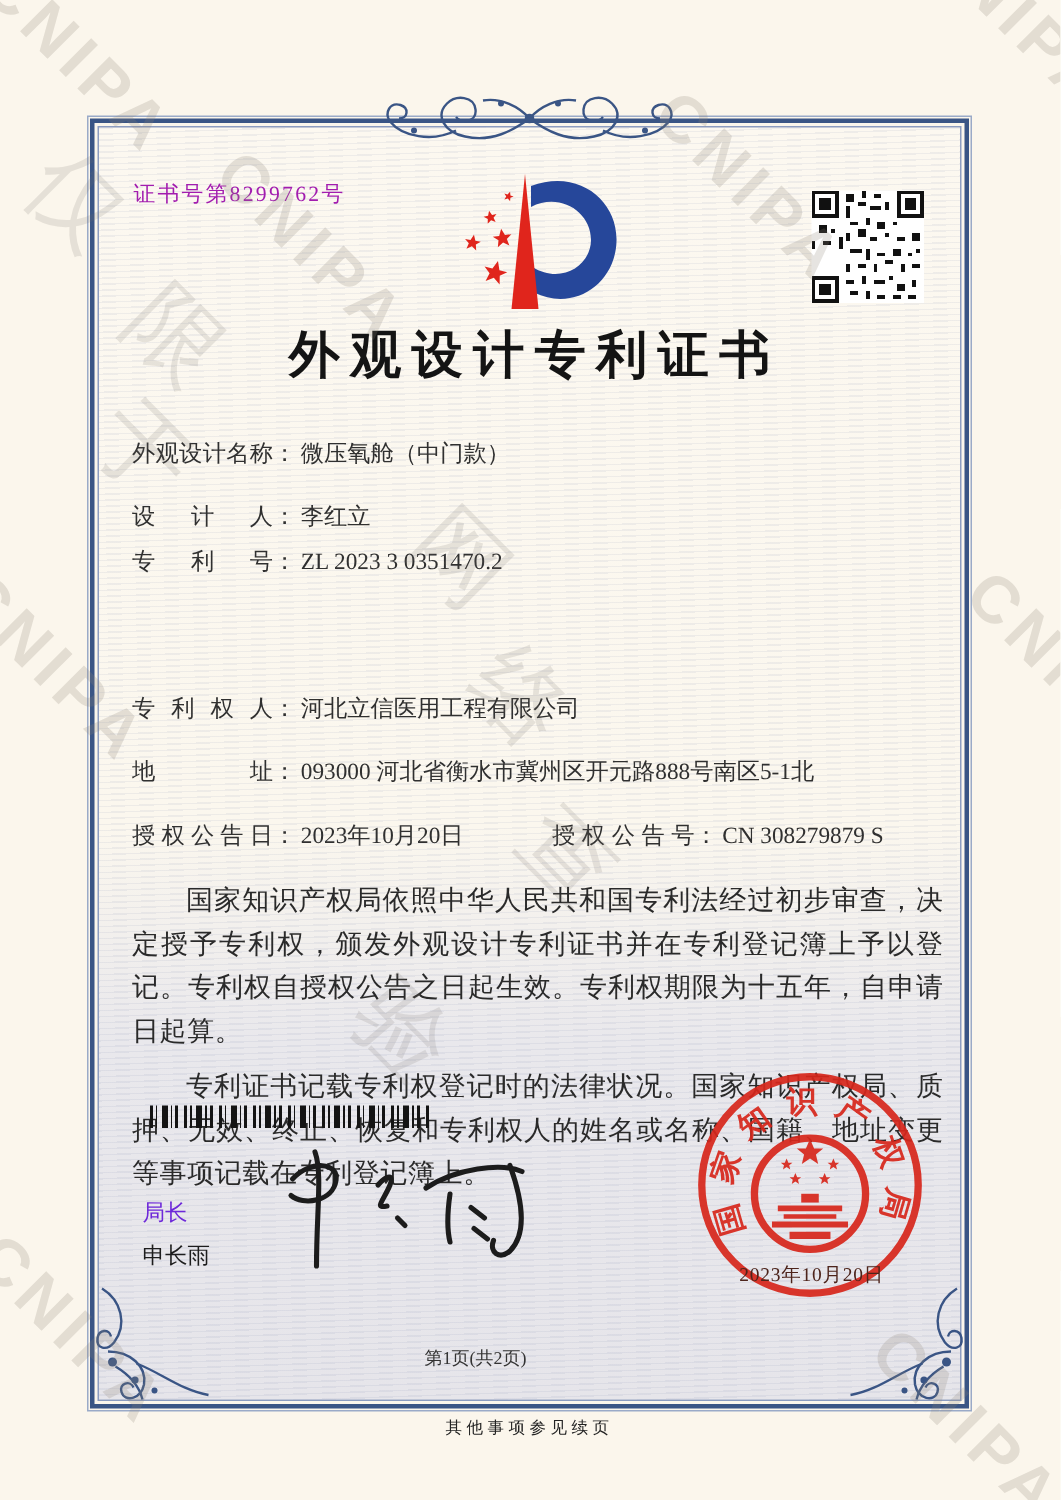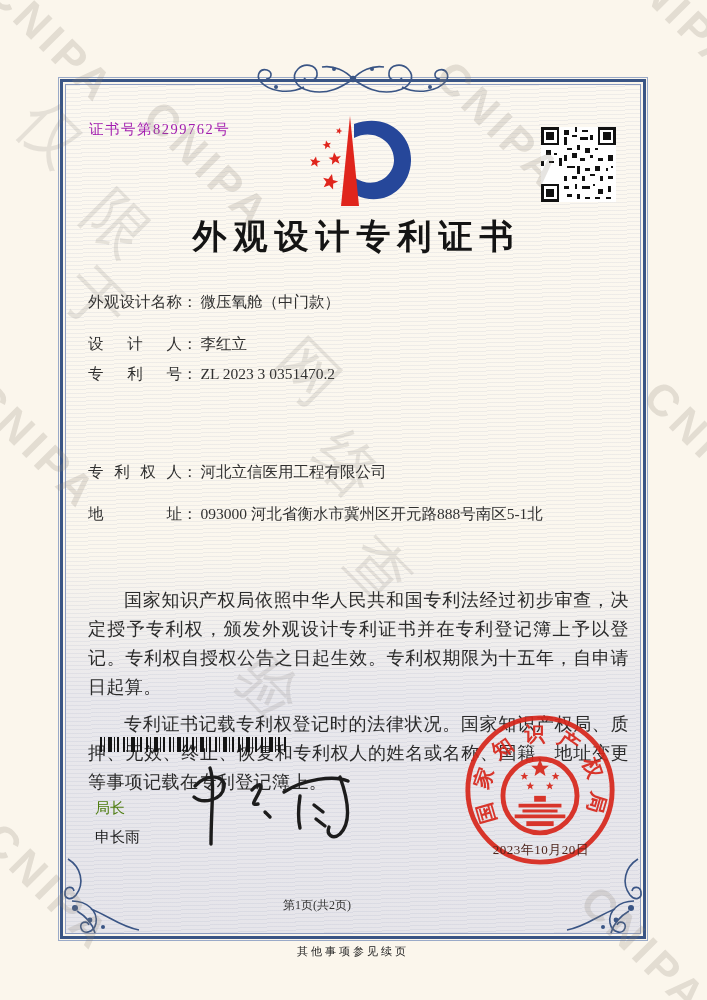--- a/index.html
+++ b/index.html
@@ -36,21 +36,21 @@
 
   #paras{left:88px;top:586px;width:541px;}
   #paras p{margin:0 0 7px 0;font-size:18px;line-height:1.62;text-indent:2em;
            letter-spacing:0.4px;color:#2a2a2a;text-align:justify;}
 
   #barcode{left:100px;top:737px;width:186px;height:15px;
     background:repeating-linear-gradient(90deg,#141414 0 2px,transparent 2px 4px,#141414 4px 5px,
       transparent 5px 8px,#141414 8px 12px,transparent 12px 14px,#141414 14px 15px,
       transparent 15px 17px,#141414 17px 19px,transparent 19px 23px);}
 
-  #signer-title{left:95px;top:799px;font-size:15px;font-family:"Liberation Sans",sans-serif;color:#4d7c0f;}
+  #signer-title{left:95px;top:799px;font-size:15px;font-family:"Liberation Sans",sans-serif;color:#6d28d9;}
   #signer-name{left:95px;top:828px;font-size:15px;font-family:"Liberation Sans",sans-serif;color:#1d1d1d;}
   #signature{left:180px;top:760px;width:205px;height:95px;}
 
   #seal{left:462px;top:712px;width:156px;height:156px;z-index:3;opacity:0.92;}
   #seal-date{left:481px;top:841px;width:120px;text-align:center;font-size:13px;
              letter-spacing:0.5px;color:#4d241b;z-index:3;}
 
   #page-num{left:58px;top:897px;width:518px;text-align:center;font-size:12px;color:#333;}
   #footer-note{left:58px;top:944px;width:590px;text-align:center;font-size:11px;
                letter-spacing:3px;color:#222;}
@@ -155,20 +155,26 @@
     <span class="flb">外观设计名称</span><span>：</span><span class="fval">微压氧舱（中门款）</span>
   </div>
   <div class="frow r3">
     <span class="flb">专利号</span><span>：</span><span class="fval">ZL 2023 3 0351470.2</span>
   </div>
   <div class="frow r5">
     <span class="flb">专利权人</span><span>：</span><span class="fval">河北立信医用工程有限公司</span>
   </div>
   <div class="frow r6">
     <span class="flb">地址</span><span>：</span><span class="fval">093000 河北省衡水市冀州区开元路888号南区5-1北</span>
+  </div>
+  <div class="frow r7">
+    <span class="flb">授权公告日</span><span>：</span><span class="fval">2023年10月20日</span>
+    <span class="fgroup2">
+      <span class="flb">授权公告号</span><span>：</span><span class="fval">CN 308279879 S</span>
+    </span>
   </div>
 
   <div id="paras" class="abs">
     <p>国家知识产权局依照中华人民共和国专利法经过初步审查，决定授予专利权，颁发外观设计专利证书并在专利登记簿上予以登记。专利权自授权公告之日起生效。专利权期限为十五年，自申请日起算。</p>
     <p>专利证书记载专利权登记时的法律状况。国家知识产权局、质押、无效、终止、恢复和专利权人的姓名或名称、国籍、地址变更等事项记载在专利登记簿上。</p>
   </div>
 
   <div id="barcode" class="abs"></div>
 
   <div id="signer-title" class="abs">局长</div>

